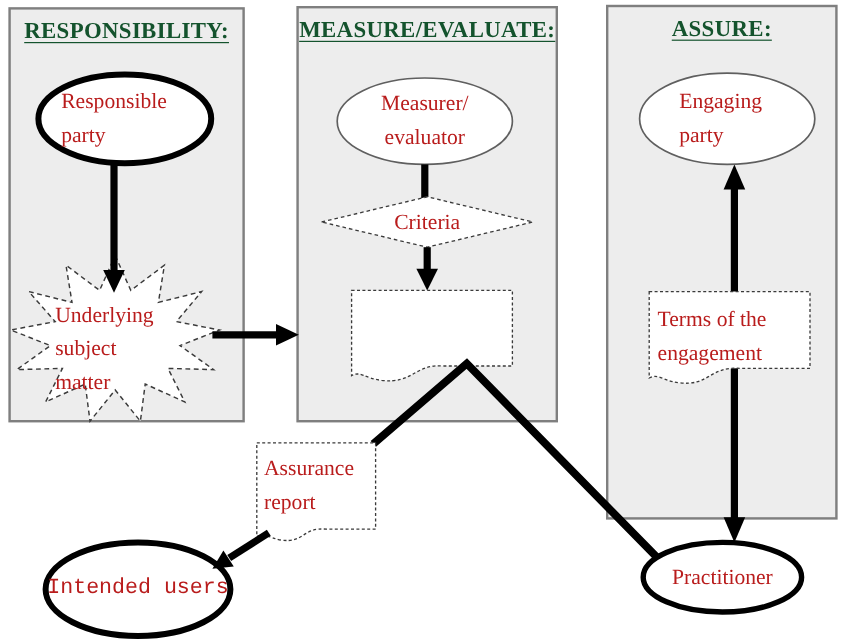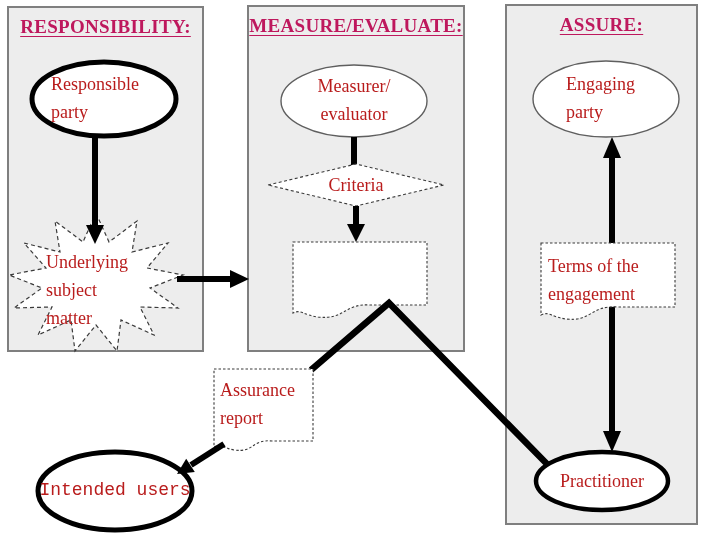--- a/index.html
+++ b/index.html
@@ -8,25 +8,25 @@
     font-family:"Liberation Serif","DejaVu Serif",serif; color:#111111;
     overflow:hidden;
   }
   .panel {
     position:absolute; background:#ededed; border:2px solid #7f7f7f;
     box-sizing:border-box; z-index:0;
   }
   .panel-title {
     position:absolute; top:8px; left:0; width:100%; text-align:center;
     font-size:19px; font-weight:bold; letter-spacing:0.3px;
-    text-decoration:underline; text-underline-offset:3px; color:#be185d;
+    text-decoration:underline; text-underline-offset:3px; color:#14532d;
   }
   #panel-responsibility { left:7px;  top:6px; width:197px; height:346px; }
   #panel-measure       { left:247px; top:5px; width:218px; height:347px; }
-  #panel-assure        { left:505px; top:4px; width:193px; height:521px;padding-left:20px; }
+  #panel-assure        { left:505px; top:4px; width:193px; height:429px;padding-left:20px; }
   svg.canvas { position:absolute; left:0; top:0; z-index:2; }
   .lbl {
     position:absolute; z-index:3; font-size:18px; line-height:28px;
     white-space:pre-line; color:#b91c1c;
   }
   .lbl.center { text-align:center; }
 </style>
 </head>
 <body>
 

